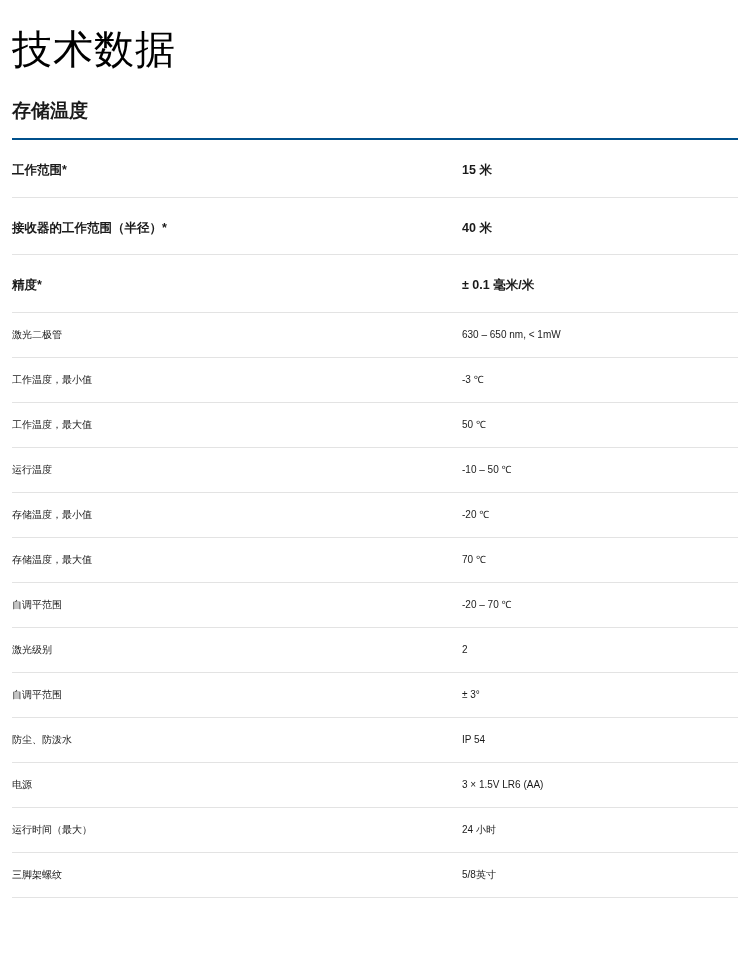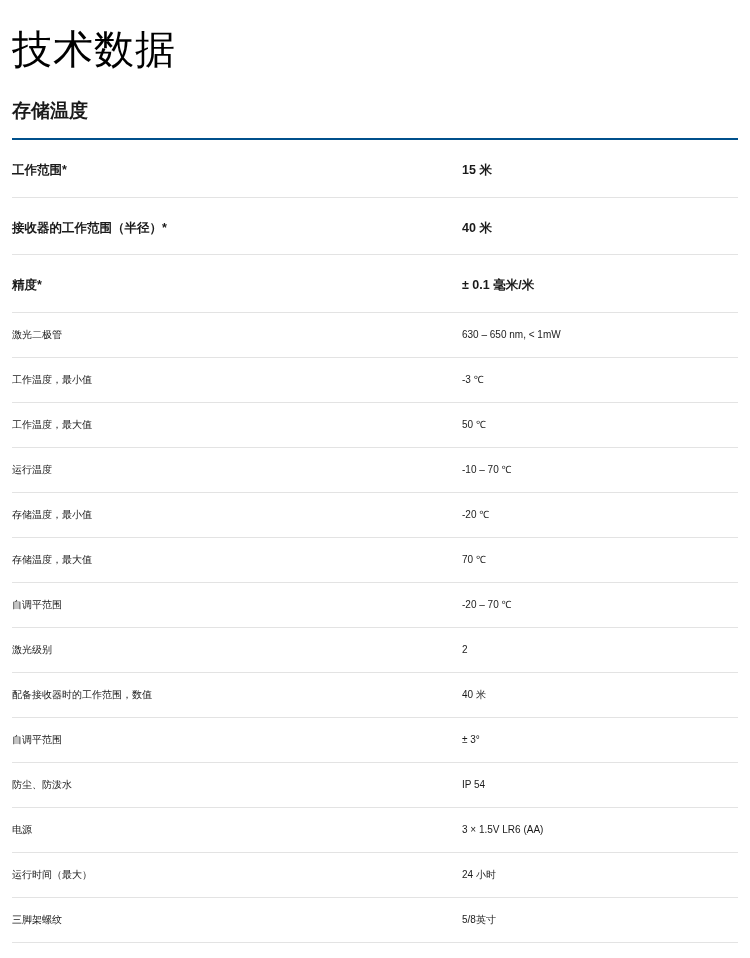--- a/index.html
+++ b/index.html
@@ -92,41 +92,37 @@
         <tr>
           <td class="label">工作温度，最小值</td>
           <td class="value">-3 ℃</td>
         </tr>
         <tr>
           <td class="label">工作温度，最大值</td>
           <td class="value">50 ℃</td>
         </tr>
         <tr>
           <td class="label">运行温度</td>
-          <td class="value">-10 – 70 ℃</td>
+          <td class="value">-10 – 50 ℃</td>
         </tr>
         <tr>
           <td class="label">存储温度，最小值</td>
           <td class="value">-20 ℃</td>
         </tr>
         <tr>
           <td class="label">存储温度，最大值</td>
           <td class="value">70 ℃</td>
         </tr>
         <tr>
           <td class="label">自调平范围</td>
           <td class="value">-20 – 70 ℃</td>
         </tr>
         <tr>
           <td class="label">激光级别</td>
           <td class="value">2</td>
-        </tr>
-        <tr>
-          <td class="label">配备接收器时的工作范围，数值</td>
-          <td class="value">40 米</td>
         </tr>
         <tr>
           <td class="label">自调平范围</td>
           <td class="value">± 3°</td>
         </tr>
         <tr>
           <td class="label">防尘、防泼水</td>
           <td class="value">IP 54</td>
         </tr>
         <tr>

